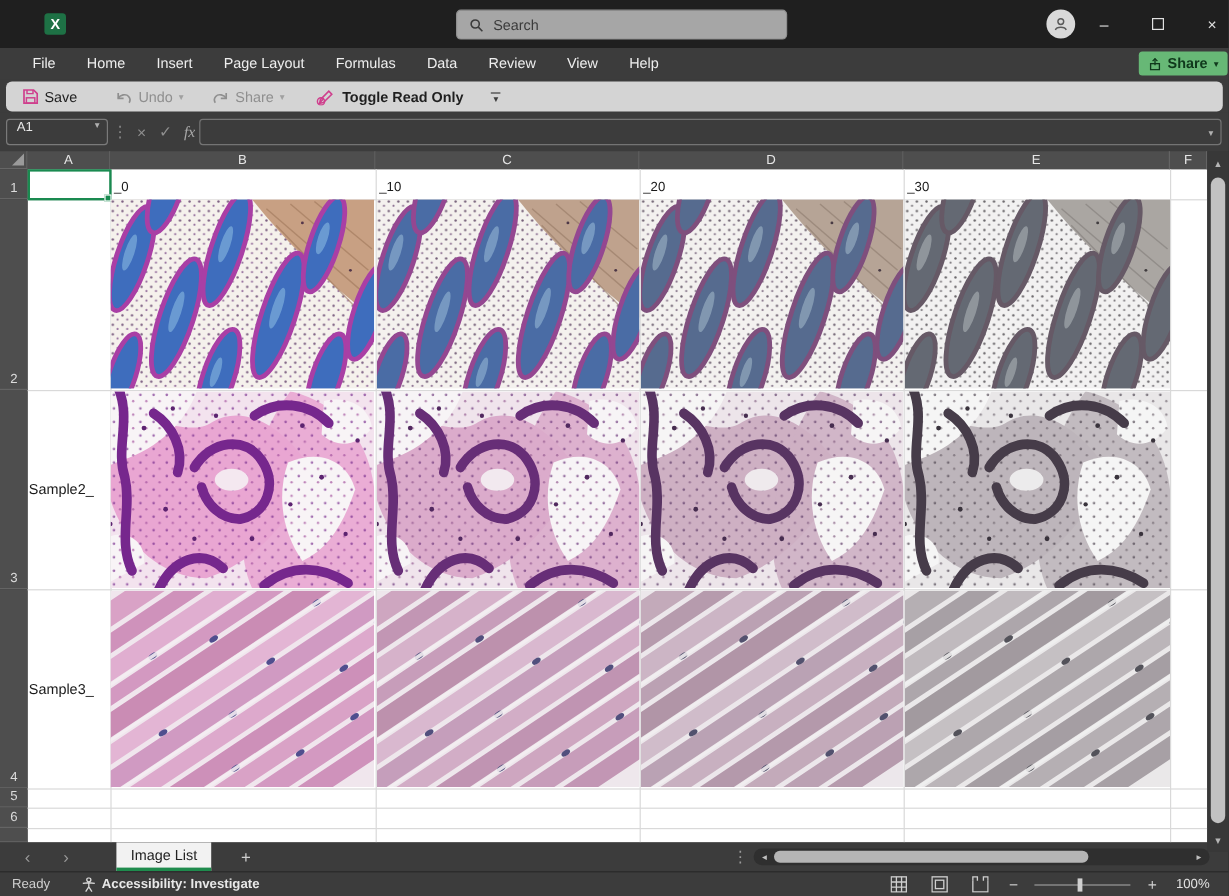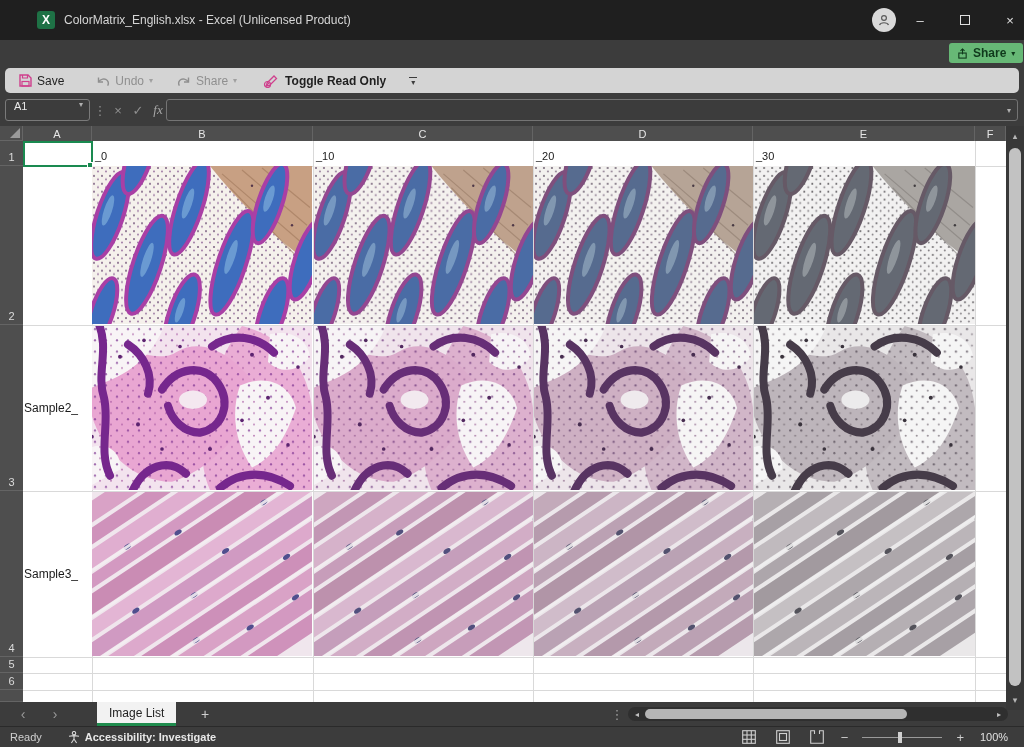--- a/index.html
+++ b/index.html
@@ -243,34 +243,51 @@
           <line x1="-80" y1="131" x2="300" y2="131"></line>
       </g>
     </g>
   </symbol>
 </svg>
 
 <div class="app">
 
   <div class="abs titlebar">
     <div class="abs xlicon">X</div>
-    <div class="abs wintitle">ColorMatrix_English.xlsx  -  Excel (Unlicensed Product)</div>
+    <div class="abs searchbox">
+      <svg width="12" height="12" viewBox="0 0 12 12">
+        <circle cx="5" cy="5" r="3.4" fill="none" stroke="#3b3b3b" stroke-width="1.3"></circle>
+        <line x1="7.6" y1="7.6" x2="11" y2="11" stroke="#3b3b3b" stroke-width="1.3"></line>
+      </svg>
+      <span>Search</span>
+    </div>
     <div class="abs avatar">
       <svg width="14" height="14" viewBox="0 0 14 14">
         <circle cx="7" cy="5" r="2.4" fill="none" stroke="#5a5a5a" stroke-width="1.2"></circle>
         <path d="M2.5,12 C3.5,9 10.5,9 11.5,12" fill="none" stroke="#5a5a5a" stroke-width="1.2"></path>
       </svg>
     </div>
     <div class="abs winbtn" style="left:900px">–</div>
     <div class="abs winbtn" style="left:945px">
       <span class="maxbox"></span>
     </div>
     <div class="abs winbtn" style="left:990px">×</div>
   </div>
 
+  <div class="abs menubar">
+    <div class="menuitem">File</div>
+    <div class="menuitem">Home</div>
+    <div class="menuitem">Insert</div>
+    <div class="menuitem">Page Layout</div>
+    <div class="menuitem">Formulas</div>
+    <div class="menuitem">Data</div>
+    <div class="menuitem">Review</div>
+    <div class="menuitem">View</div>
+    <div class="menuitem">Help</div>
+  </div>
   <div class="abs sharebtn">
     <svg width="11" height="11" viewBox="0 0 12 12">
       <rect x="2" y="5.5" width="8" height="5.5" fill="none" stroke="#10391c" stroke-width="1.2"></rect>
       <line x1="6" y1="1" x2="6" y2="7" stroke="#10391c" stroke-width="1.2"></line>
       <path d="M3.8,3.2 L6,1 L8.2,3.2" fill="none" stroke="#10391c" stroke-width="1.2"></path>
     </svg>
     <span>Share</span>
     <span style="font-size:8px">▾</span>
   </div>
 

